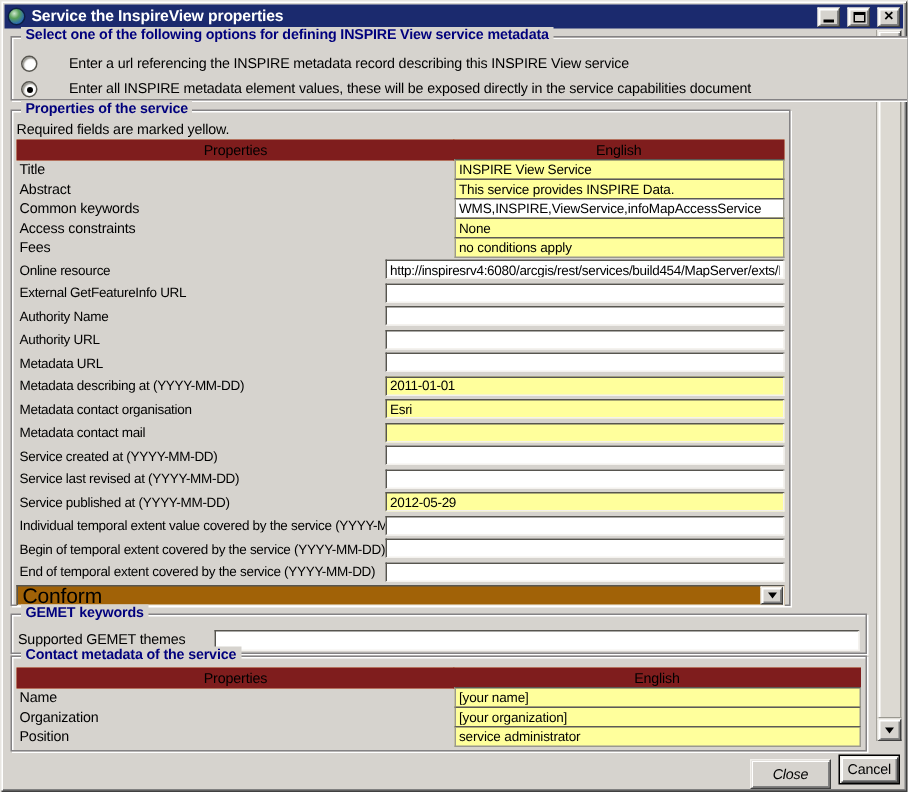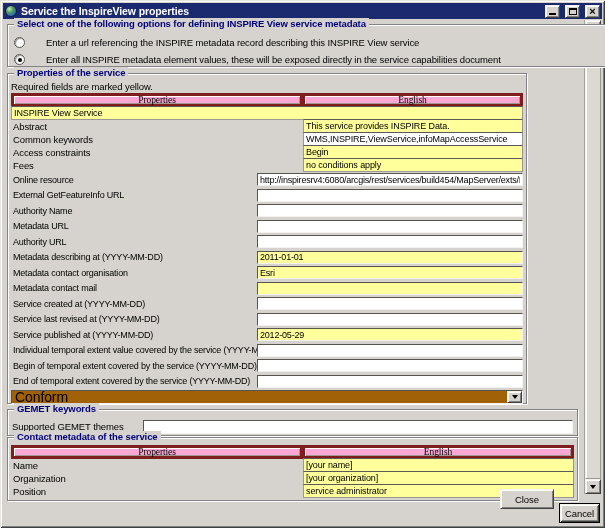--- a/index.html
+++ b/index.html
@@ -41,23 +41,23 @@
   #group-gemet{left:7px;top:409px;width:571px;height:27px;padding:8px 4px 0 4px;display:flex;align-items:center;gap:15px;}
   #group-contact{left:7px;top:437px;width:571px;height:64px;padding:7px 3px 0 3px;}
   
   .radio-row{display:flex;align-items:center;gap:21px;height:17px;}
   .radio{width:11px;height:11px;border-radius:50%;background:#fff;border:1px solid #57554f;box-sizing:border-box;
     box-shadow:inset 1px 1px 1px #9a9890;display:flex;align-items:center;justify-content:center;flex:0 0 auto;}
   .radio.checked::after{content:"";width:4px;height:4px;background:#000;border-radius:50%;}
   
   .note{height:12px;}
   .thead{display:flex;height:14px;}
-  .th{background:#f9a8d4;border:3px solid #7f1d1d;box-sizing:border-box;
+  .th{background:#fdba74;border:7px solid #7f1d1d;box-sizing:border-box;
     box-shadow:inset 1px 1px 0 #fff, inset -1px -1px 0 #9a9890;
-    display:flex;align-items:center;justify-content:center;font-family:Liberation Serif, serif;}
+    display:flex;align-items:center;justify-content:center;}
   .th.left{width:292px;} .th.right{flex:1;margin-left:-1px;}
   .crow{display:flex;height:13px;}
   .clabel{width:292px;display:flex;align-items:center;padding-left:2px;box-sizing:border-box;white-space:nowrap;overflow:hidden;}
   .cval{flex:1;border:1px solid #9a9890;border-top-color:#5c5a55;margin-top:-1px;box-sizing:border-box;
     padding:0 2px;display:flex;align-items:center;background:#fff;white-space:nowrap;overflow:hidden;font-size:9px;}
   .cval.req{background:#ffff9c;}
   
   .frow{display:flex;align-items:center;height:15.5px;}
   .flabel{width:246px;padding-left:2px;box-sizing:border-box;white-space:nowrap;overflow:hidden;font-size:9px;letter-spacing:-0.2px;}
   .tin{flex:1;height:13px;box-sizing:border-box;border:1px solid;border-color:#57554f #f4f2ee #f4f2ee #57554f;
@@ -68,21 +68,21 @@
   .combo-btn{position:absolute;right:0;top:0;bottom:0;width:15px;background:#d6d3ce;border:1px solid;box-sizing:border-box;
     border-color:#f4f2ee #404040 #404040 #f4f2ee;box-shadow:inset 1px 1px 0 #fff, inset -1px -1px 0 #808080;
     display:flex;align-items:center;justify-content:center;}
   
   #group-gemet .glabel{white-space:nowrap;margin-right:4px;}
   #group-gemet .tin{height:14px;}
   
   .btn{position:absolute;height:20px;background:#d6d3ce;border:1px solid;box-sizing:border-box;
     border-color:#f4f2ee #404040 #404040 #f4f2ee;box-shadow:inset 1px 1px 0 #fff, inset -1px -1px 0 #808080;
     display:flex;align-items:center;justify-content:center;cursor:default;}
-  #close-btn{left:500px;top:489px;width:54px;}
+  #close-btn{left:500px;top:506px;width:54px;font-style:italic;}
   #cancel-btn{left:559px;top:503px;width:41px;border:1px solid #000;
     box-shadow: inset 1px 1px 0 #f4f2ee, inset -1px -1px 0 #404040, inset 2px 2px 0 #fff, inset -2px -2px 0 #808080;}
 </style>
 </head>
 <body>
 
 <div class="win">
 
   <div class="titlebar">
     <span class="globe"></span>
@@ -123,57 +123,58 @@
   <div class="group" id="group-props">
     <span class="group-caption">Properties of the service</span>
     <div class="note">Required fields are marked yellow.</div>
 
     <div class="thead">
       <span class="th left">Properties</span>
       <span class="th right">English</span>
     </div>
 
     <div class="crow">
+      <span class="clabel">Title</span>
       <span class="cval req">INSPIRE View Service</span>
     </div>
     <div class="crow">
       <span class="clabel">Abstract</span>
       <span class="cval req">This service provides INSPIRE Data.</span>
     </div>
     <div class="crow">
       <span class="clabel">Common keywords</span>
       <span class="cval">WMS,INSPIRE,ViewService,infoMapAccessService</span>
     </div>
     <div class="crow">
       <span class="clabel">Access constraints</span>
-      <span class="cval req">Begin</span>
+      <span class="cval req">None</span>
     </div>
     <div class="crow">
       <span class="clabel">Fees</span>
       <span class="cval req">no conditions apply</span>
     </div>
 
     <div class="frow">
       <span class="flabel">Online resource</span>
       <input class="tin" value="http://inspiresrv4:6080/arcgis/rest/services/build454/MapServer/exts/InspireView/service" style="">
     </div>
     <div class="frow">
       <span class="flabel">External GetFeatureInfo URL</span>
       <input class="tin" value="" style="">
     </div>
     <div class="frow">
       <span class="flabel">Authority Name</span>
       <input class="tin" value="" style="">
     </div>
     <div class="frow">
+      <span class="flabel">Authority URL</span>
+      <input class="tin" value="" style="">
+    </div>
+    <div class="frow">
       <span class="flabel">Metadata URL</span>
-      <input class="tin" value="" style="">
-    </div>
-    <div class="frow">
-      <span class="flabel">Authority URL</span>
       <input class="tin" value="" style="">
     </div>
     <div class="frow">
       <span class="flabel">Metadata describing at (YYYY-MM-DD)</span>
       <input class="tin req" value="2011-01-01" style="">
     </div>
     <div class="frow">
       <span class="flabel">Metadata contact organisation</span>
       <input class="tin req" value="Esri" style="">
     </div>

